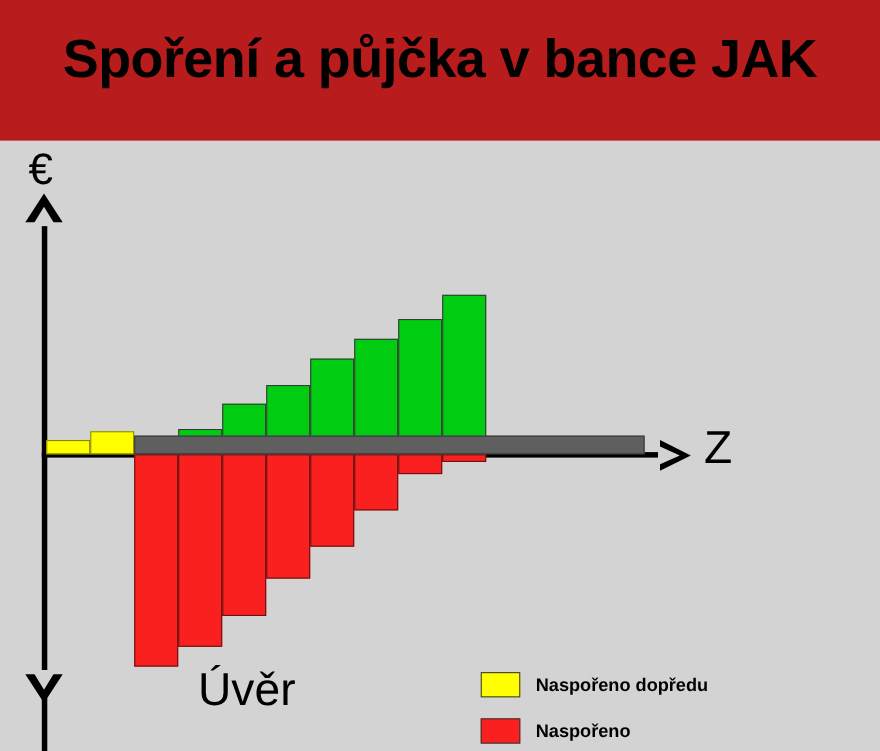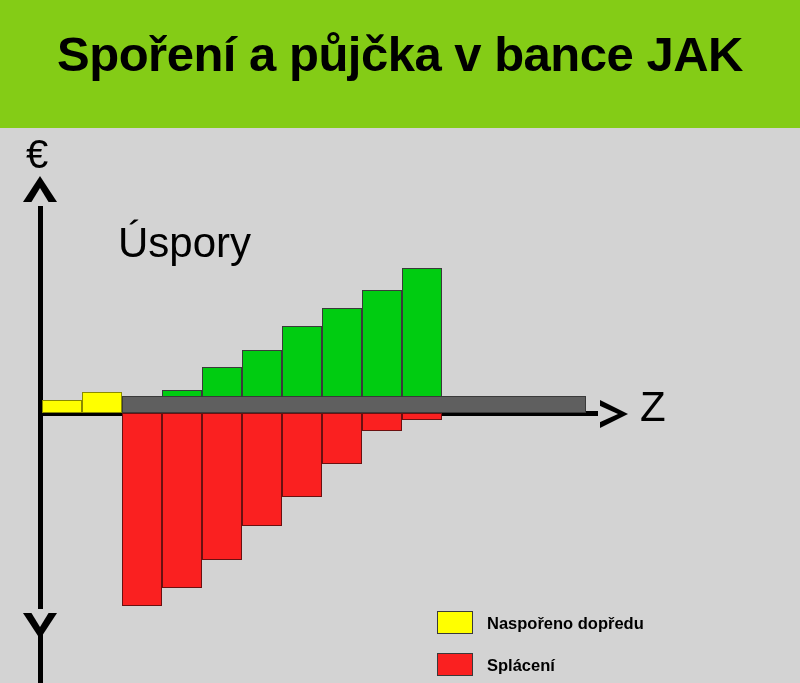--- a/index.html
+++ b/index.html
@@ -7,21 +7,21 @@
     width:800px;height:683px;overflow:hidden;
     background:#d3d3d3;
     font-family:"Liberation Sans", sans-serif;
     position:relative;
   }
   #stage{position:absolute;left:0;top:0;width:800px;height:683px;}
 
   
   .title-banner{
     position:absolute;left:0;top:0;width:800px;height:128px;
-    background:#84cc16;
+    background:#b91c1c;
   }
   .title-text{
     position:absolute;left:0;top:26px;width:800px;
     text-align:center;
     font-size:49px;
     font-weight:bold;
     color:#000;
     letter-spacing:-0.5px;
     font-family:"Liberation Sans", sans-serif;
     white-space:nowrap;
@@ -138,21 +138,21 @@
         <span class="notch"></span>
       </div>
     <div class="euro-label">€</div>
 
     <div class="x-axis-line"></div>
     <div class="x-arrow-right">
         <span class="notch"></span>
       </div>
     <div class="z-label">Z</div>
 
-    <div class="caption-savings">Úspory</div>
+    <div class="caption-loan">Úvěr</div>
 
     <div id="bars-layer">
         <div class="bar bar-yellow" style="left: 42px; top: 272.4px; width: 40px; height: 12.6px;"></div>
         <div class="bar bar-yellow" style="left: 82px; top: 264px; width: 40px; height: 21px;"></div>
         <div class="bar bar-green" style="left: 162px; top: 261.9px; width: 40px; height: 23.1px;"></div>
         <div class="bar bar-green" style="left: 202px; top: 238.8px; width: 40px; height: 46.2px;"></div>
         <div class="bar bar-green" style="left: 242px; top: 222px; width: 40px; height: 63px;"></div>
         <div class="bar bar-green" style="left: 282px; top: 197.85px; width: 40px; height: 87.15px;"></div>
         <div class="bar bar-green" style="left: 322px; top: 180px; width: 40px; height: 105px;"></div>
         <div class="bar bar-green" style="left: 362px; top: 162.15px; width: 40px; height: 122.85px;"></div>
@@ -168,18 +168,18 @@
         <div class="bar bar-gray" style="left: 122px; top: 268px; width: 464px; height: 17px;"></div>
       </div>
 
     <div class="legend" id="legend">
         <div class="legend-row" style="top: 0px;">
           <span class="legend-swatch" style="background: rgb(255, 255, 0);"></span>
           <span class="legend-label">Naspořeno dopředu</span>
         </div>
         <div class="legend-row" style="top: 42px;">
           <span class="legend-swatch" style="background: rgb(250, 32, 32);"></span>
-          <span class="legend-label">Splácení</span>
+          <span class="legend-label">Naspořeno</span>
         </div>
       </div>
 
   </div>
 </div>
 
 </body></html>

